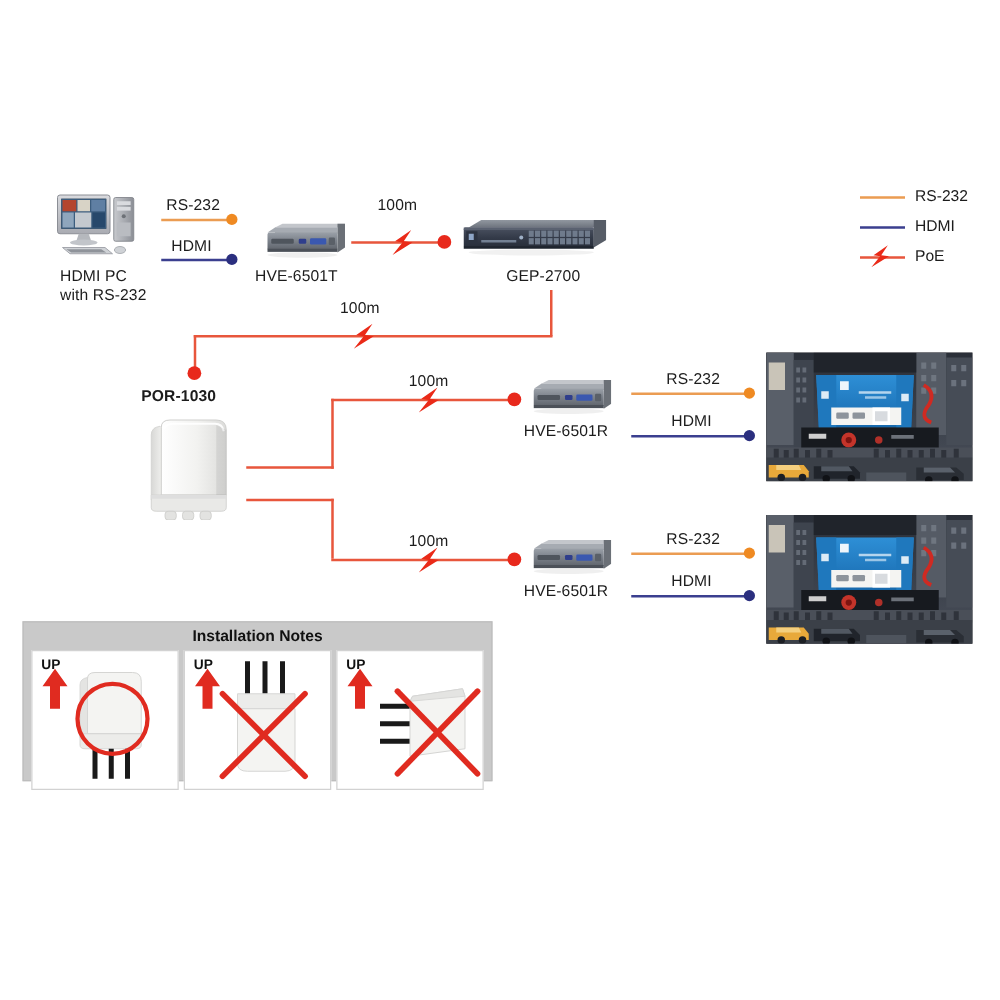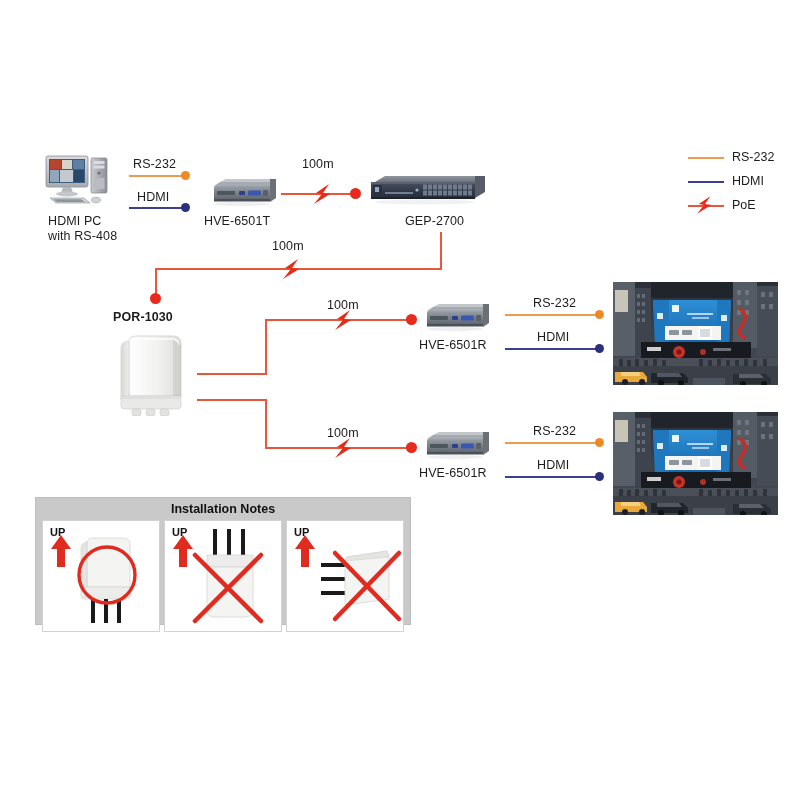--- a/index.html
+++ b/index.html
@@ -193,21 +193,21 @@
       <circle cx="55" cy="19" r="1.6" fill="#6d7177"></circle>
       <rect x="49.5" y="24" width="11" height="11" fill="#b9bcc1"></rect>
 
       <path d="M6 44 h34 l6 5 h-34 z" fill="#cfd2d6" stroke="#9a9da3" stroke-width="0.7"></path>
       <path d="M9 45.3 h28 l4 2.6 h-28 z" fill="#8f939a"></path>
 
       <ellipse cx="52" cy="46" rx="4.5" ry="2.8" fill="#cfd2d6" stroke="#9a9da3" stroke-width="0.6"></ellipse>
     </svg>
   </div>
   <div class="lbl" style="left:48px; top:214px;text-align:center;">HDMI PC</div>
-  <div class="lbl" style="left:48px; top:229px;">with RS-408</div>
+  <div class="lbl" style="left:48px; top:229px;">with RS-232</div>
 
   <div class="lbl" style="left:133px; top:157px;">RS-232</div>
   <div class="line-h c-rs" style="left:129px; top:175px; width:56px;"></div>
   <div class="dot dot-rs" style="left:181px; top:171px;"></div>
 
   <div class="lbl" style="left:137px; top:190px;">HDMI</div>
   <div class="line-h c-hdmi" style="left:129px; top:207px; width:56px;"></div>
   <div class="dot dot-hdmi" style="left:181px; top:203px;"></div>
 
   <div class="hve" style="left:210px; top:178px;">
@@ -585,21 +585,21 @@
       <div class="line-h c-poe" style="left:2px; top:9px; width:36px;"></div>
       <div class="bolt" style="left:4px; top:-1px; width:30px; height:20px;">
         <svg viewBox="0 0 34 22" width="30" height="20">
           <path d="M23 1 L10 10 L16 11 L8 21 L24 11 L17 10 Z" fill="#ea2a18"></path>
         </svg>
       </div>
       <div class="legend-text" style="left:46px; top:2px;">PoE</div>
     </div>
   </div>
 
-  <div class="notes" style="left:35px; top:497px; width:376px; height:128px;">
+  <div class="notes" style="left:18px; top:497px; width:376px; height:128px;">
     <div class="notes-title">Installation Notes</div>
 
     <div class="note-cell" style="left:6px; top:22px; width:118px; height:112px;">
       <div class="note-up" style="left:7px; top:5px;">UP</div>
       <svg viewBox="0 0 118 112" width="118" height="112" style="position:absolute;left:0;top:0;">
 
         <path d="M14 46 L14 28 L8 28 L18 14 L28 28 L22 28 L22 46 Z" fill="#e02b20"></path>
 
         <g>
           <path d="M44 22 Q44 17 50 17 L80 17 Q87 17 87 24 L87 66 L44 66 Z" fill="#f4f4f2" stroke="#d5d5d3" stroke-width="0.8"></path>

